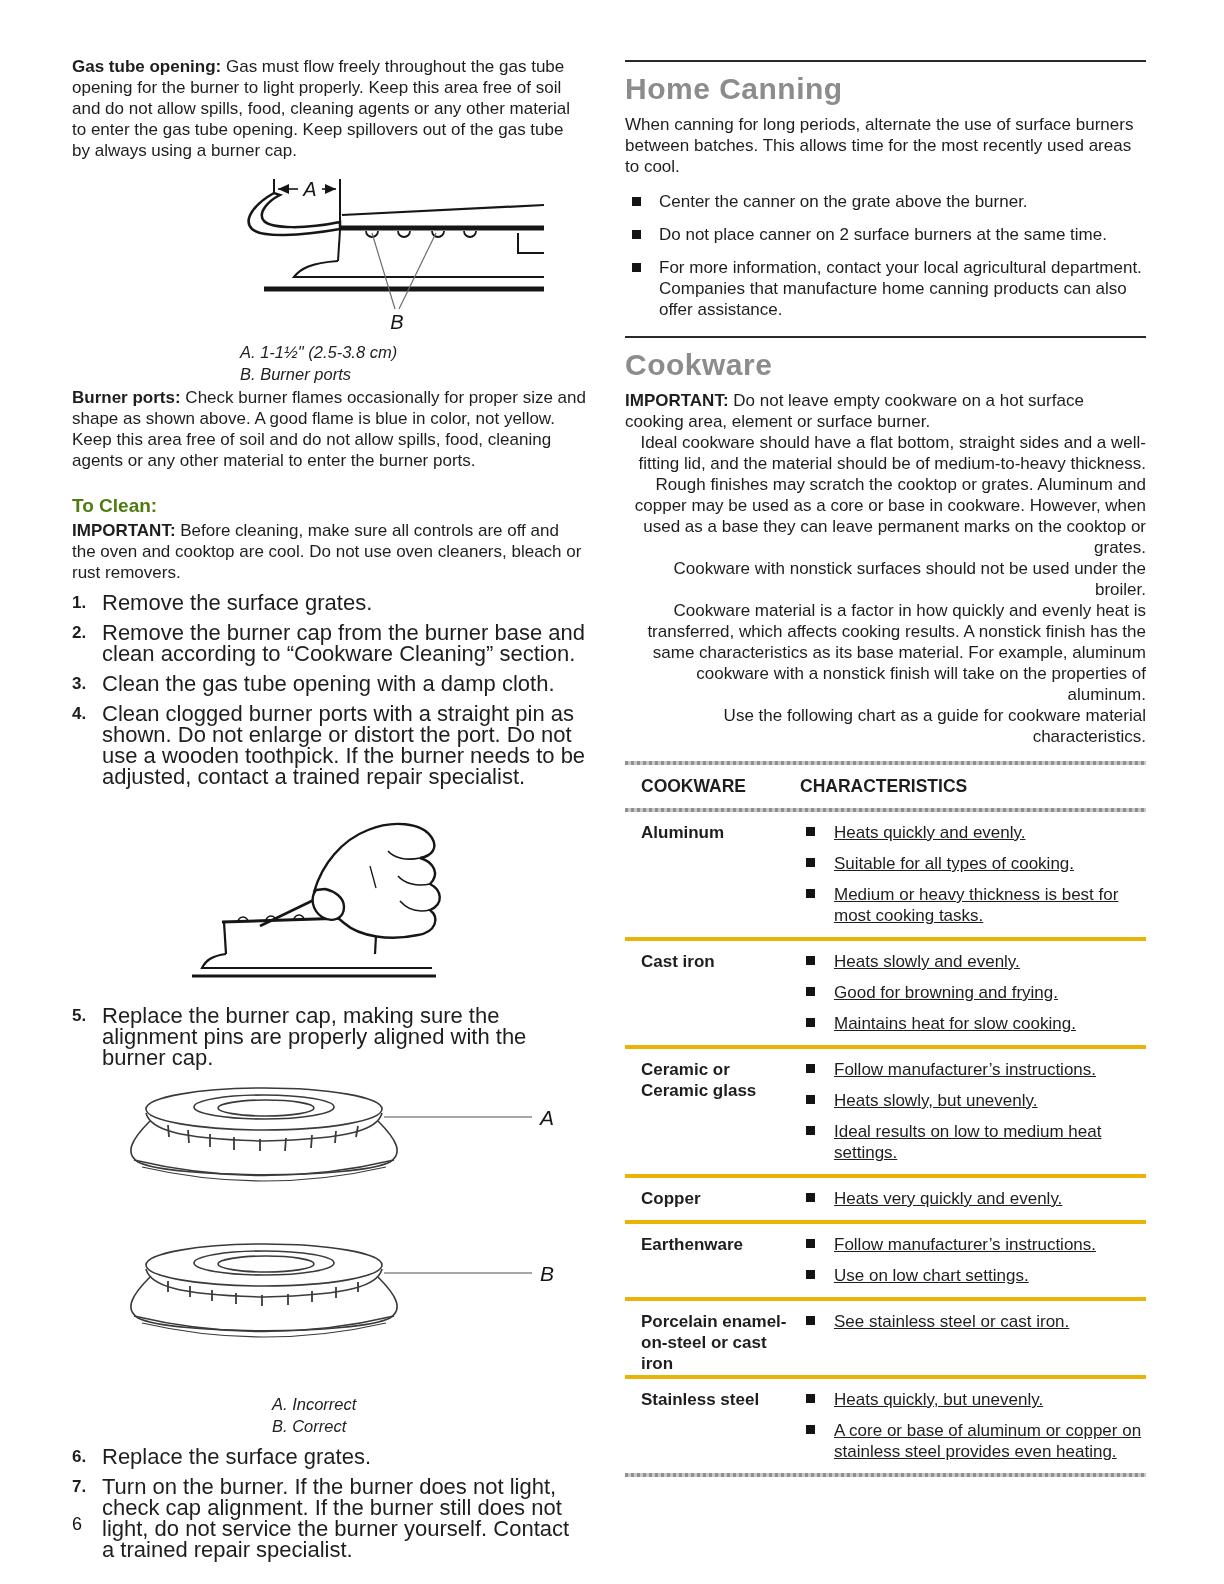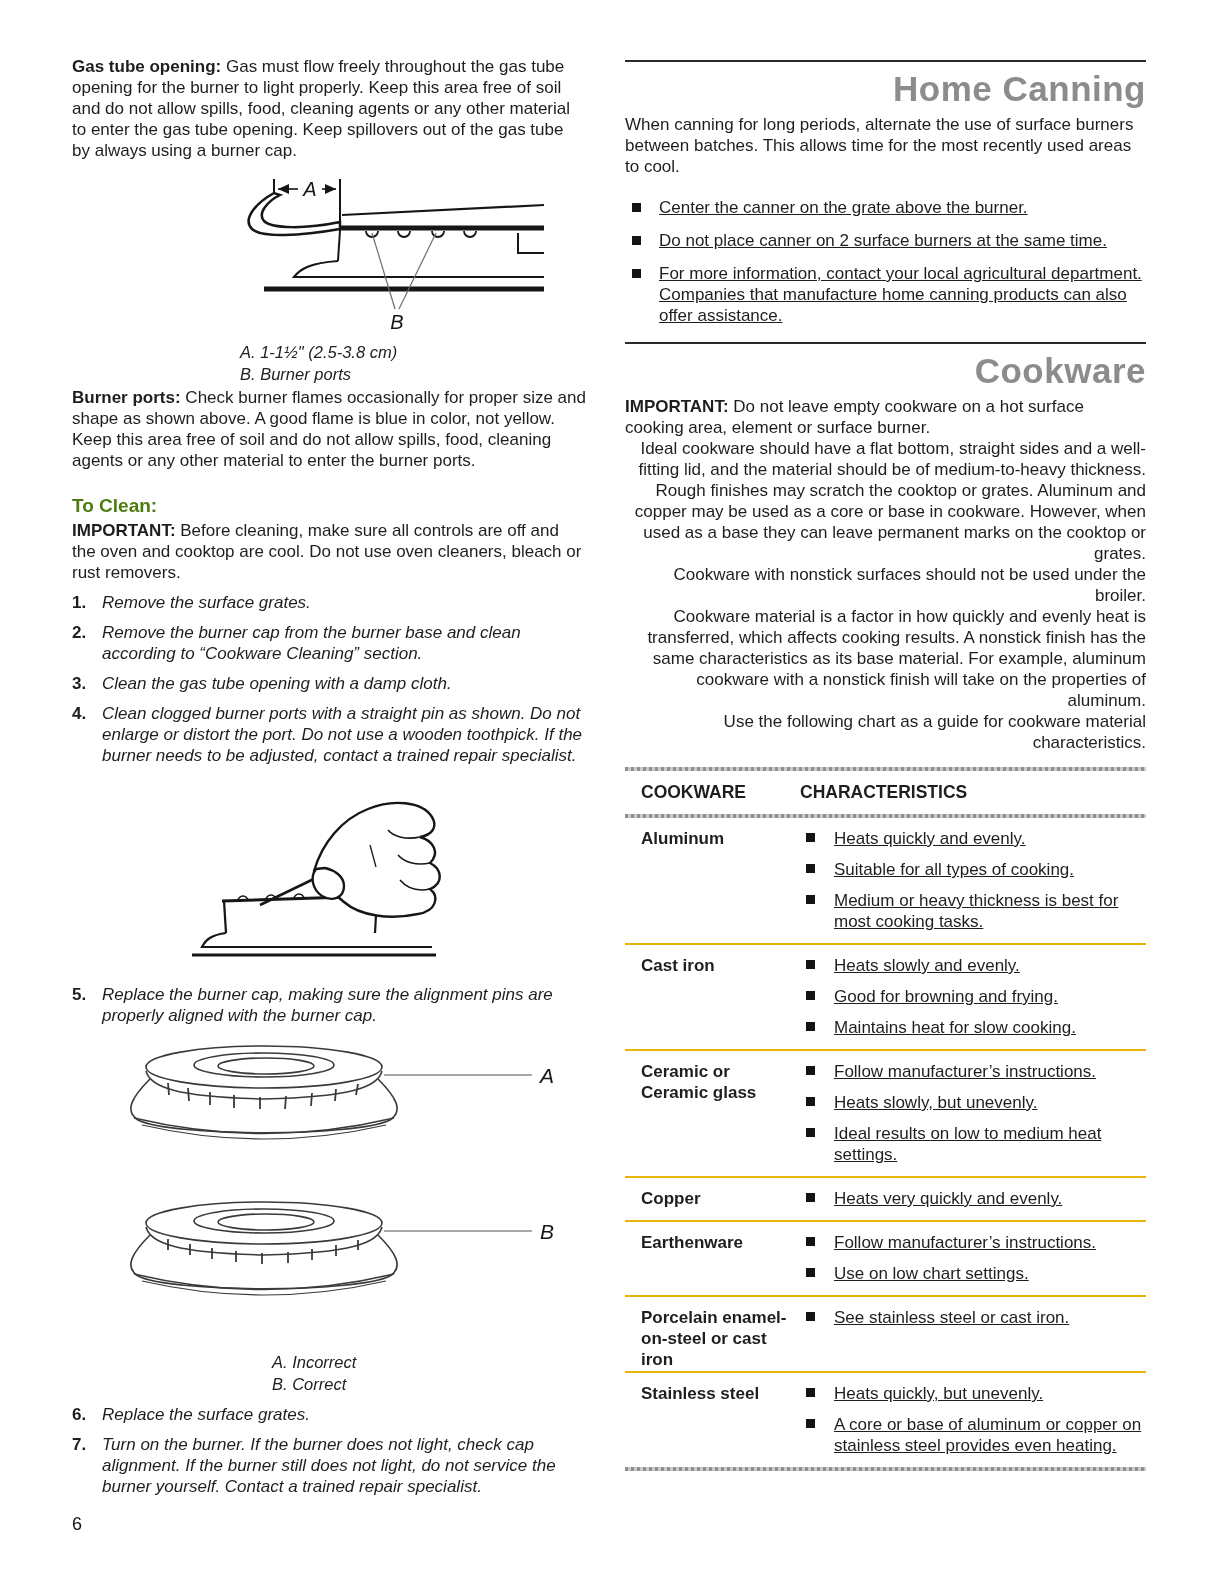--- a/index.html
+++ b/index.html
@@ -8,42 +8,42 @@
     font-family:"Liberation Sans","DejaVu Sans",sans-serif;color:#1e1e1e;
     margin:0 auto;overflow:hidden;
   }
   .col-left{position:absolute;left:72px;top:56px;width:514px;}
   .col-right{position:absolute;left:625px;top:60px;width:521px;}
   p.body{font-size:17px;line-height:21px;margin:0;}
   .lead{font-weight:bold;margin-top:39px;}
   .mt22{margin-top:22px;}
   .mt10{margin-top:10px;text-align:right;}
   h3.subhead{font-size:19px;line-height:22px;margin:24px 0 3px 0;color:#4d7c0f;}
-  h2.grayhead{font-size:35px;line-height:30px;font-weight:bold;color:#8c8c8c;
-    text-align:right;margin:12px 0 10px 0;letter-spacing:.5px;}
+  h2.grayhead{font-size:30px;line-height:30px;font-weight:bold;color:#8c8c8c;
+    text-align:left;margin:12px 0 10px 0;letter-spacing:.5px;}
   .sec-rule{height:0;border:none;border-top:2px solid #2a2a2a;margin:0;}
   .steps{margin-top:8px;}
   .step{display:flex;margin:9px 0;}
   .step-num{width:30px;flex:none;font-weight:bold;font-size:17px;line-height:21px;}
-  .step-text{flex:1;font-size:17px;line-height:21px;font-style:italic;}
+  .step-text{flex:1;font-size:22px;line-height:21px;}
   .figure{text-align:center;margin:6px 0 2px 0;}
   .figcap{font-style:italic;font-size:16.5px;line-height:22px;color:#222;}
   .figcap-left{margin:2px 0 0 168px;text-align:left;}
   .figcap-caps{margin:2px 0 0 200px;text-align:left;}
-  .bullets{margin-top:20px;text-decoration:underline;}
+  .bullets{margin-top:14px;}
   .bullet{display:flex;margin:12px 0;}
   .sq{width:9px;height:9px;background:#141414;flex:none;margin:6px 18px 0 7px;}
   .bullet-text{flex:1;font-size:17px;line-height:21px;}
   
   .cw-table{margin-top:14px;}
   .rule-thick{height:4px;background:repeating-linear-gradient(90deg,#8f8f8f 0 3px,#c9c9c9 3px 6px);}
   .t-head{display:flex;padding:11px 0 11px 16px;}
   .t-h{font-weight:bold;font-size:17.5px;}
   .t-h.c1{width:159px;flex:none;}
-  .t-row{display:flex;padding:10px 0 1px 16px;border-top:2px solid #eab308;}
+  .t-row{display:flex;padding:10px 0 1px 16px;border-top:4px solid #eab308;}
   .t-row.first{border-top:none;}
   .t-name{width:159px;flex:none;font-weight:bold;font-size:17px;line-height:21px;padding-right:6px;}
   .t-chars{flex:1;}
   .t-bullet{display:flex;margin:0 0 10px 0;text-decoration:underline;}
   .t-bullet .sq{margin:5px 19px 0 0;}
   .t-btext{flex:1;font-size:17px;line-height:21px;}
   .pagenum{position:absolute;left:72px;top:1514px;font-size:18px;font-weight:normal;color:#111;}
   svg text{font-family:"Liberation Sans","DejaVu Sans",sans-serif;}
   svg .it{font-style:italic;}
 </style>

